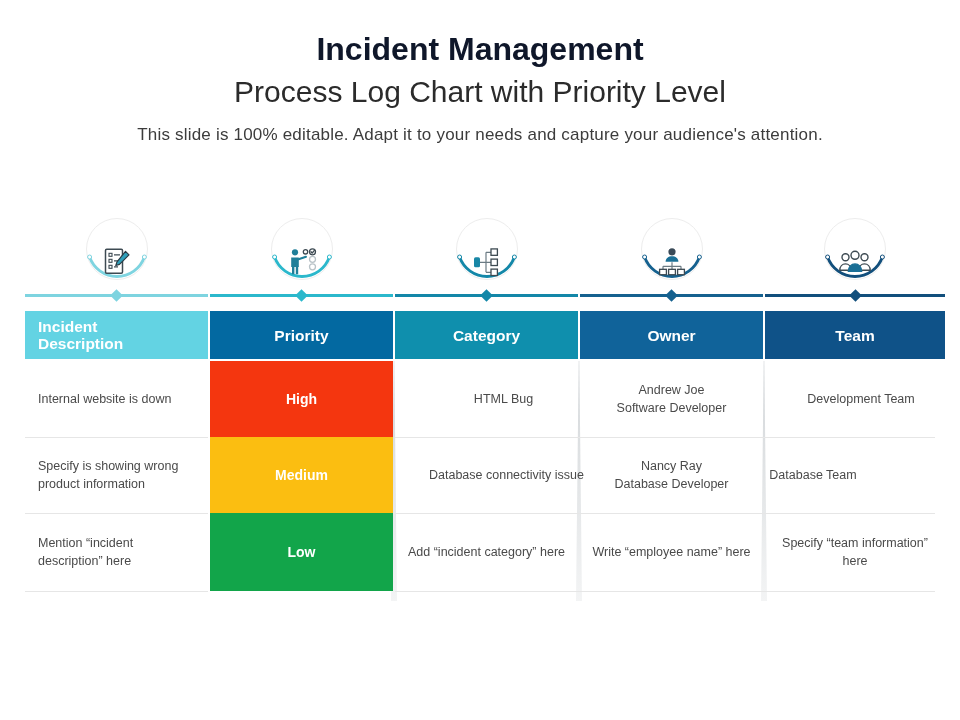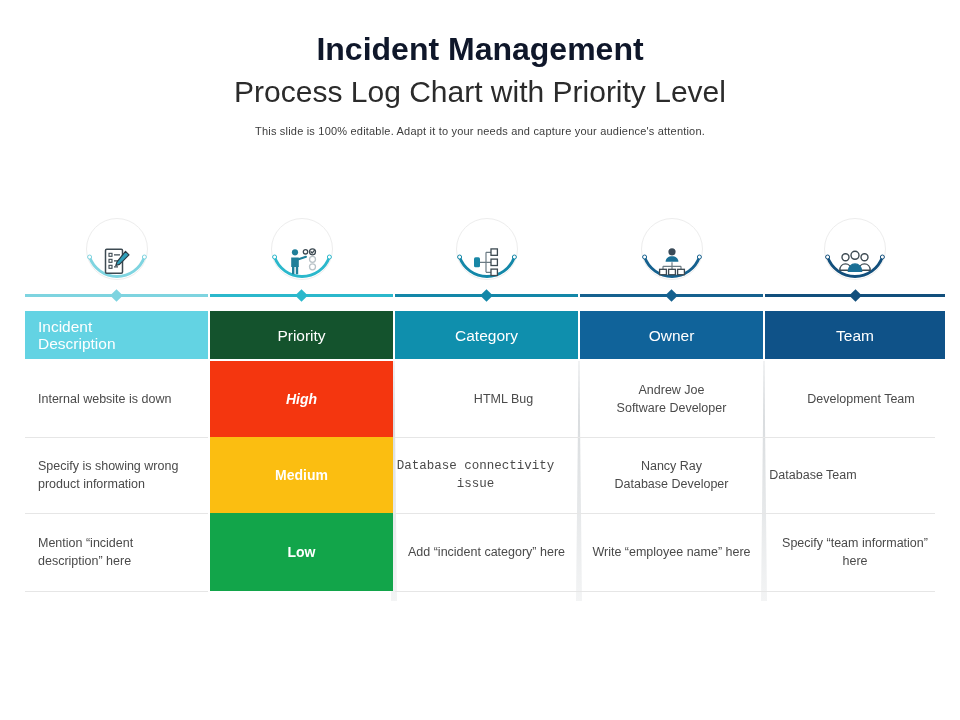--- a/index.html
+++ b/index.html
@@ -39,21 +39,21 @@
     line-height: 42px;
   }
   .title-line2 {
     font-size: 30px;
     font-weight: normal;
     color: #2b2b2b;
     line-height: 42px;
     margin-top: 1px;
   }
   .subtitle {
-    font-size: 11px;
+    font-size: 17px;
     color: #3c3c3c;
     margin-top: 12px;
     letter-spacing: 0.2px;
   }
 
   
   .icons-row {
     position: absolute;
     left: 25px;
     top: 218px;
@@ -127,21 +127,21 @@
     height: 282px;
   }
   .head {
     position: absolute;
     top: 0;
     height: 48px;
     box-sizing: border-box;
     display: flex;
     align-items: center;
     color: #ffffff;
-    font-weight: normal;
+    font-weight: bold;
     font-size: 15.5px;
   }
   .head.center { justify-content: center; text-align: center; }
   .head.left   { justify-content: flex-start; padding-left: 13px; }
   .head .htext { line-height: 17px; }
 
   .cell {
     position: absolute;
     box-sizing: border-box;
     display: flex;
@@ -333,21 +333,21 @@
          </linearGradient>
        </defs>
        <path d="M3.7 0 L4.3 0 L7 240 L1 240 Z" fill="url(#vg4)"></path>
      </svg></div>
       <div class="head left" style="left: 0px; width: 183px; background: rgb(99, 211, 227);">
         <div class="htext">
           <div>Incident</div>
           <div>Description</div>
         </div>
       </div>
-      <div class="head center" style="left: 185px; width: 183px; background: #14532d;">
+      <div class="head center" style="left: 185px; width: 183px; background: #0369a1;">
         <div class="htext">Priority</div>
       </div>
       <div class="head center" style="left: 370px; width: 183px; background: rgb(15, 143, 173);">
         <div class="htext">Category</div>
       </div>
       <div class="head center" style="left: 555px; width: 183px; background: rgb(16, 99, 154);">
         <div class="htext">Owner</div>
       </div>
       <div class="head center" style="left: 740px; width: 180px; background: rgb(15, 82, 136);">
         <div class="htext">Team</div>
@@ -366,31 +366,31 @@
         <div>
           <div>Andrew Joe</div>
           <div>Software Developer</div>
         </div>
       </div>
       <div class="cell center" style="left: 740px; width: 180px; top: 50px; height: 76px; padding-left: 20px;">
         <div>
           <div>Development Team</div>
         </div>
       </div>
-      <div class="prio" style="left: 185px; width: 183px; top: 50px; height: 76px; background: rgb(244, 54, 15); font-style: italic;">
+      <div class="prio" style="left: 185px; width: 183px; top: 50px; height: 76px; background: rgb(244, 54, 15);">
         <span>High</span>
       </div>
       <div class="rowline" style="left: 0px; width: 183px; top: 126px;"></div>
       <div class="rowline" style="left: 370px; width: 540px; top: 126px;"></div>
       <div class="cell left" style="left: 0px; width: 183px; top: 126px; height: 76px;">
         <div>
           <div>Specify is showing wrong product information</div>
         </div>
       </div>
-      <div class="cell center" style="left: 359px; width: 183px; top: 126px; height: 76px; font-family: Liberation Mono, monospace;">
+      <div class="cell center" style="left: 390px; width: 183px; top: 126px; height: 76px;">
         <div>
           <div>Database connectivity issue</div>
         </div>
       </div>
       <div class="cell center" style="left: 555px; width: 183px; top: 126px; height: 76px;">
         <div>
           <div>Nancy Ray</div>
           <div>Database Developer</div>
         </div>
       </div>

